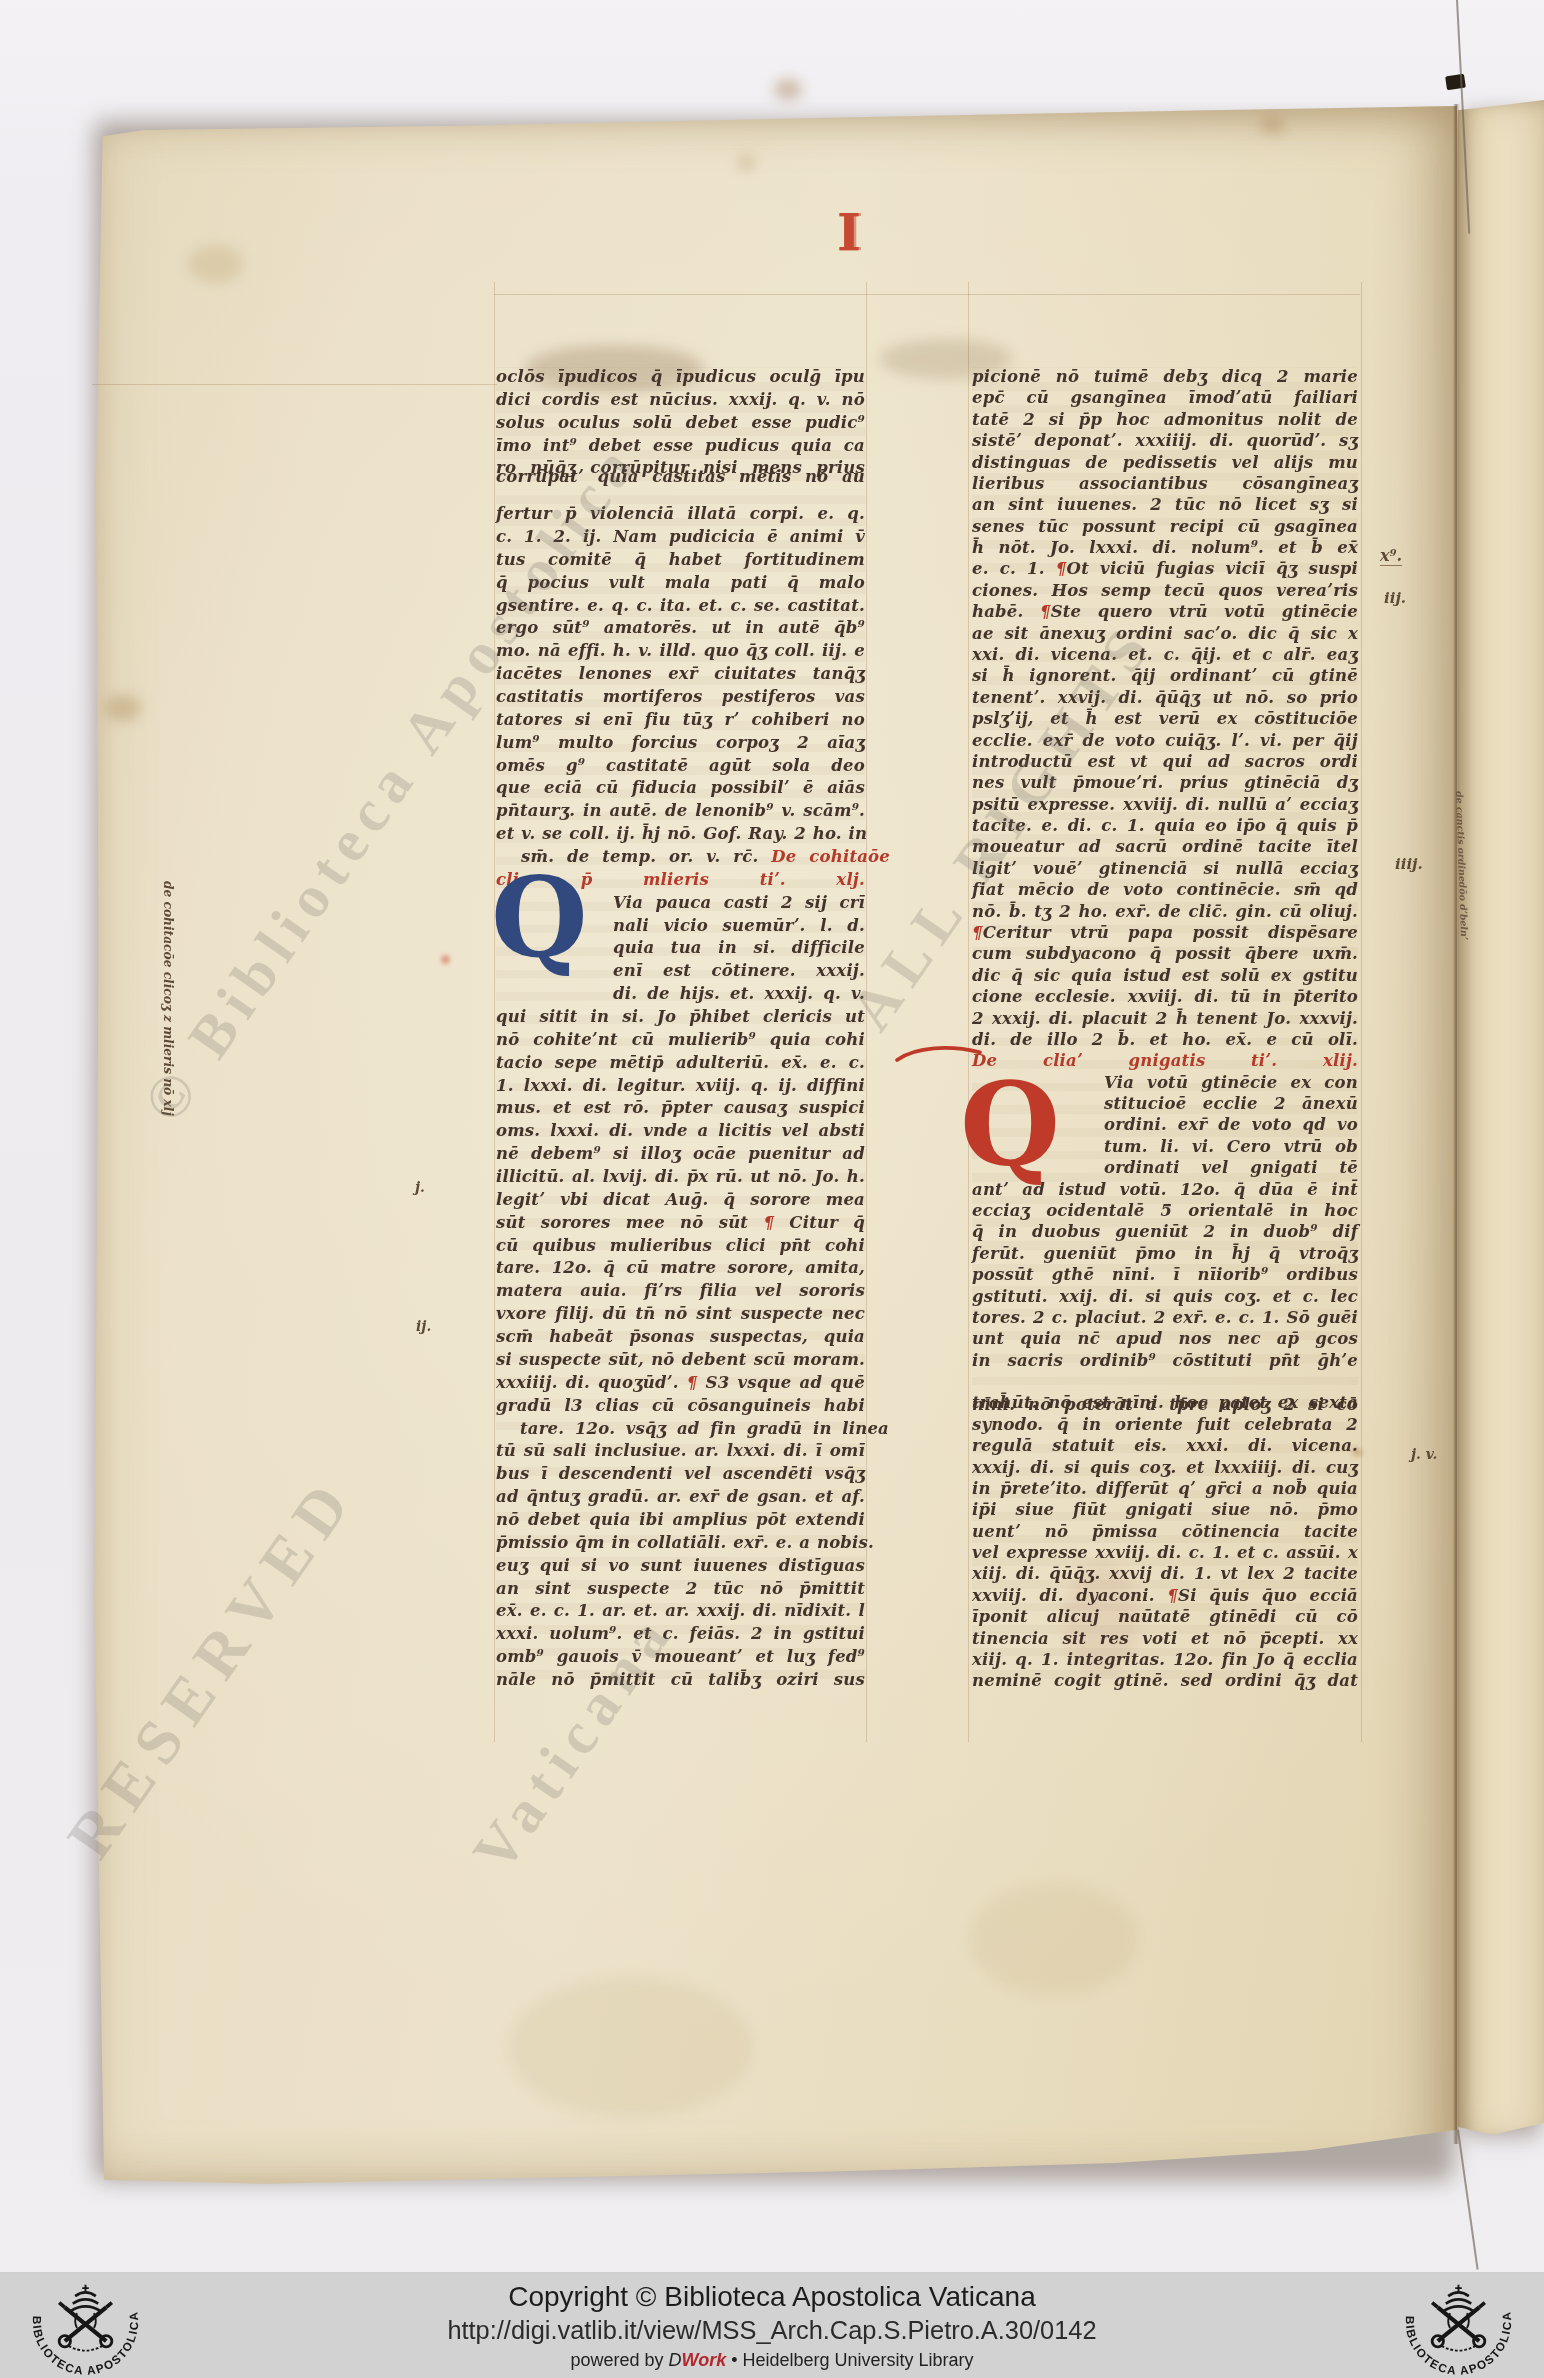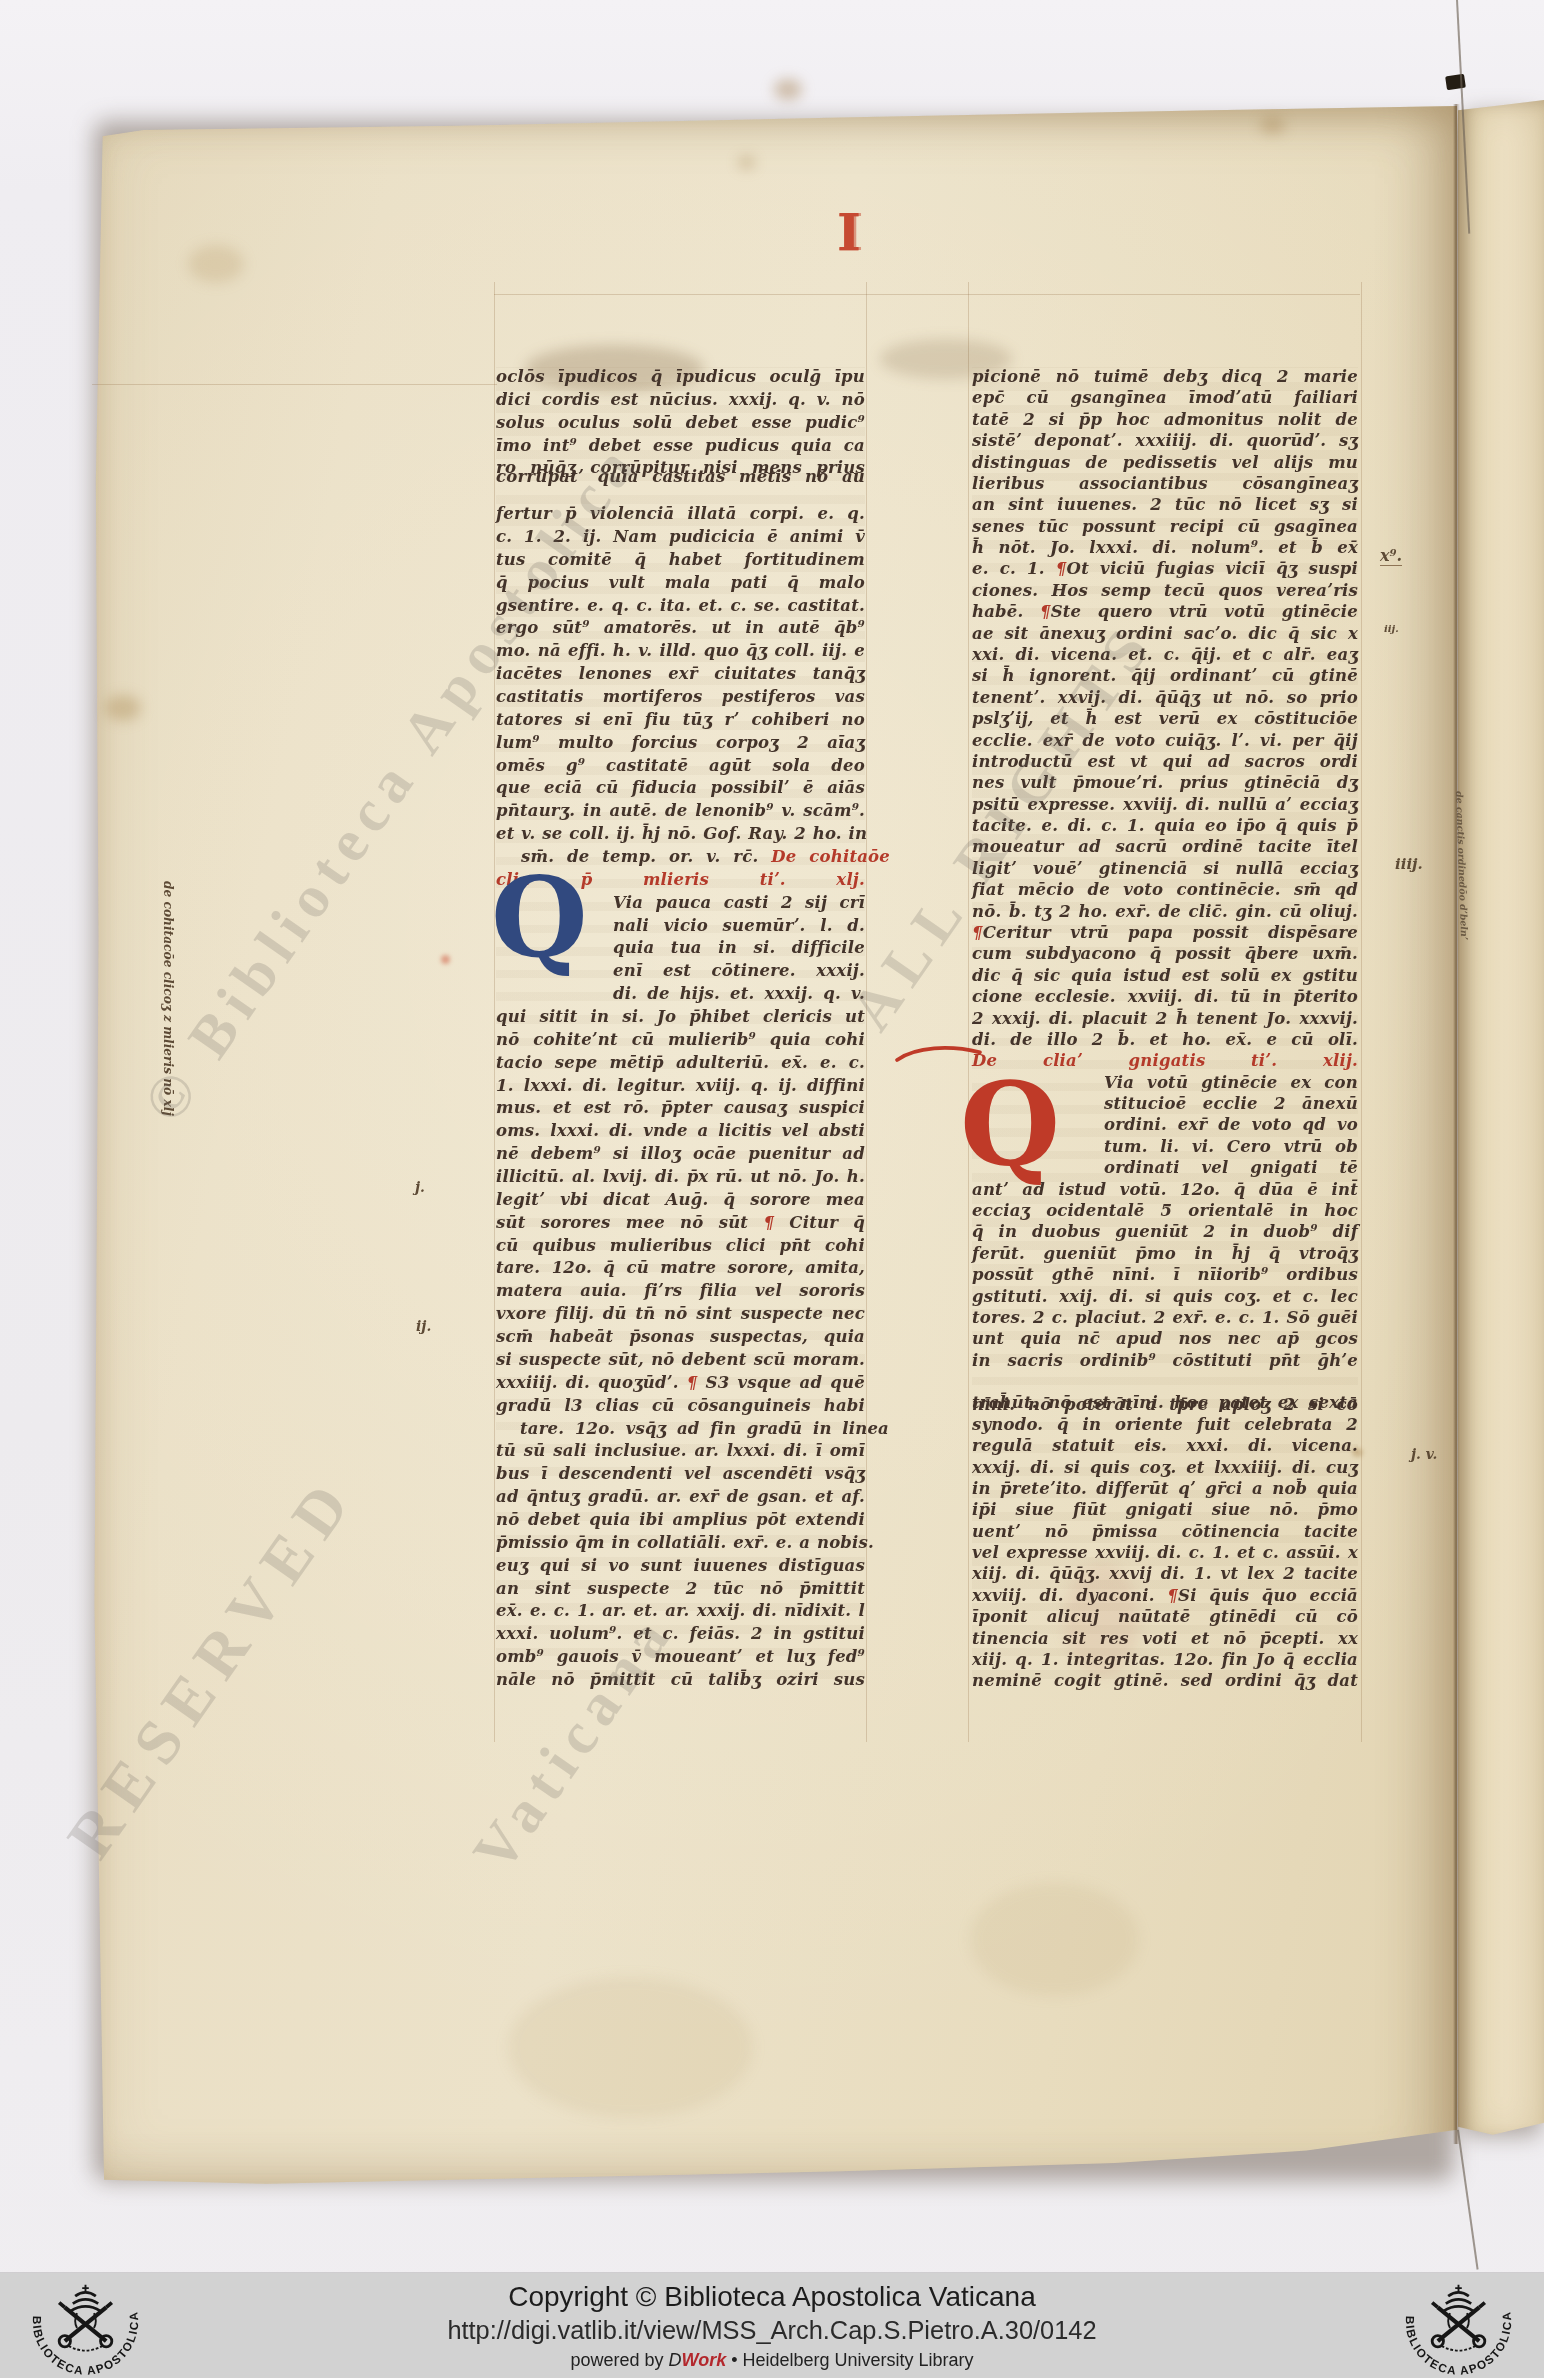--- a/index.html
+++ b/index.html
@@ -245,21 +245,21 @@
       <div class="ms-line" style="top: 1283px;"><span>xiij. q. 1. integritas. 12o. fin Jo q̄ ecclia</span></div>
       <div class="ms-line" style="top: 1304px;"><span>neminē cogit gtinē. sed ordini q̄ʒ dat</span></div>
     </div>
     <div class="dropcap" style="left: 960px; top: 1072px; font-size: 115px; color: rgb(191, 58, 40);">Q</div>
   </div>
 <div id="marginalia-root">
     <div class="abs marginal" style="left: 175px; top: 881px; font-size: 12.2px; transform: rotate(90deg);">de cohitacōe clicoʒ z mlieris nō xlj</div>
     <div class="abs marginal" style="left: 415px; top: 1179px; font-size: 14px;">j.</div>
     <div class="abs marginal" style="left: 416px; top: 1318px; font-size: 14px;">ij.</div>
     <div class="abs marginal" style="left: 1380px; top: 546px; font-size: 16px; border-bottom: 1.4px solid rgba(120, 90, 60, 0.8);">x⁹.</div>
-    <div class="abs marginal" style="left: 1384px; top: 623px; font-size: 10px; text-align: center;">iij.</div>
+    <div class="abs marginal" style="left: 1384px; top: 589px; font-size: 15px; text-align: center;">iij.</div>
     <div class="abs marginal" style="left: 1395px; top: 855px; font-size: 15px;">iiij.</div>
     <div class="abs marginal" style="left: 1411px; top: 1446px; font-size: 14px;">j. v.</div>
     <div class="abs marginal" style="left: 1465px; top: 791px; font-size: 9.4px; transform: rotate(88deg); color: rgb(107, 90, 68);">de canctis ordinedōo dʼbelnʼ</div>
   </div>
 <div id="watermark-root">
     <div class="abs wm" style="left: 186px; top: 1066px; font-size: 60px; letter-spacing: 9.4px; transform: rotate(-55deg); color: rgb(111, 105, 98);">© Biblioteca Apostolica</div>
     <div class="abs wm" style="left: 893px; top: 974px; font-size: 60px; letter-spacing: 11.3px; transform: rotate(-55deg); color: rgb(111, 105, 98);">ALL RIGHTS</div>
     <div class="abs wm" style="left: 516px; top: 1815px; font-size: 60px; letter-spacing: 9.4px; transform: rotate(-55deg); color: rgb(111, 105, 98);">Vaticana</div>
     <div class="abs wm" style="left: 113px; top: 1798px; font-size: 64px; letter-spacing: 13px; transform: rotate(-55deg); color: rgb(111, 105, 98);">RESERVED</div>
   </div>

